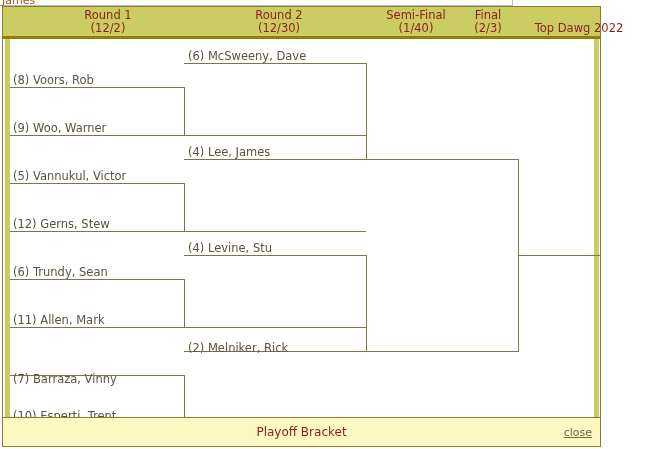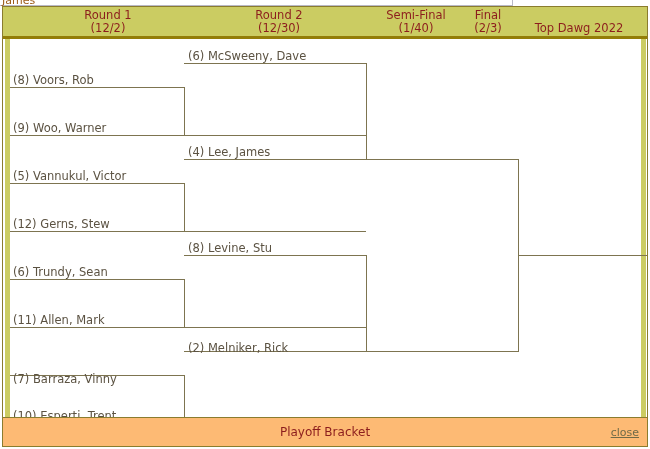--- a/index.html
+++ b/index.html
@@ -42,21 +42,21 @@
     width: 1px;
     height: 6px;
     background: #b9b9c6;
   }
 
   
   .popup {
     position: absolute;
     left: 2px;
     top: 6px;
-    width: 646px;
+    width: 599px;
     height: 441px;
     box-sizing: border-box;
     border: 1px solid #8a7c2e;
     background: #ffffff;
   }
 
   
   .header {
     position: absolute;
     left: 0;
@@ -130,21 +130,21 @@
     white-space: nowrap;
   }
 
   
   .footer {
     position: absolute;
     left: 0;
     bottom: 0;
     width: 100%;
     height: 28px;
-    background: #fdba74;
+    background: #fef9c3;
     border-top: 1px solid #8a7c2e;
   }
   .footer-title {
     position: absolute;
     left: 0;
     right: 0;
     top: 7px;
     text-align: center;
     color: #8c1d1d;
     font-size: 12px;
@@ -230,21 +230,21 @@
       <div class="slot-label" style="left:10px; top:82px;">(9) Woo, Warner</div>
       <div class="slot-label" style="left:10px; top:130px;">(5) Vannukul, Victor</div>
       <div class="slot-label" style="left:10px; top:178px;">(12) Gerns, Stew</div>
       <div class="slot-label" style="left:10px; top:226px;">(6) Trundy, Sean</div>
       <div class="slot-label" style="left:10px; top:274px;">(11) Allen, Mark</div>
       <div class="slot-label" style="left:10px; top:322px;margin-top:11px;">(7) Barraza, Vinny</div>
       <div class="slot-label" style="left:10px; top:370px;">(10) Esperti, Trent</div>
 
       <div class="slot-label" style="left:185px; top:10px;">(6) McSweeny, Dave</div>
       <div class="slot-label" style="left:185px; top:106px;">(4) Lee, James</div>
-      <div class="slot-label" style="left:185px; top:202px;">(8) Levine, Stu</div>
+      <div class="slot-label" style="left:185px; top:202px;">(4) Levine, Stu</div>
       <div class="slot-label" style="left:185px; top:302px;">(2) Melniker, Rick</div>
 
     </div>
 
     <div class="footer">
       <div class="footer-title">Playoff Bracket</div>
       <div class="footer-close">close</div>
     </div>
 
   </div>

